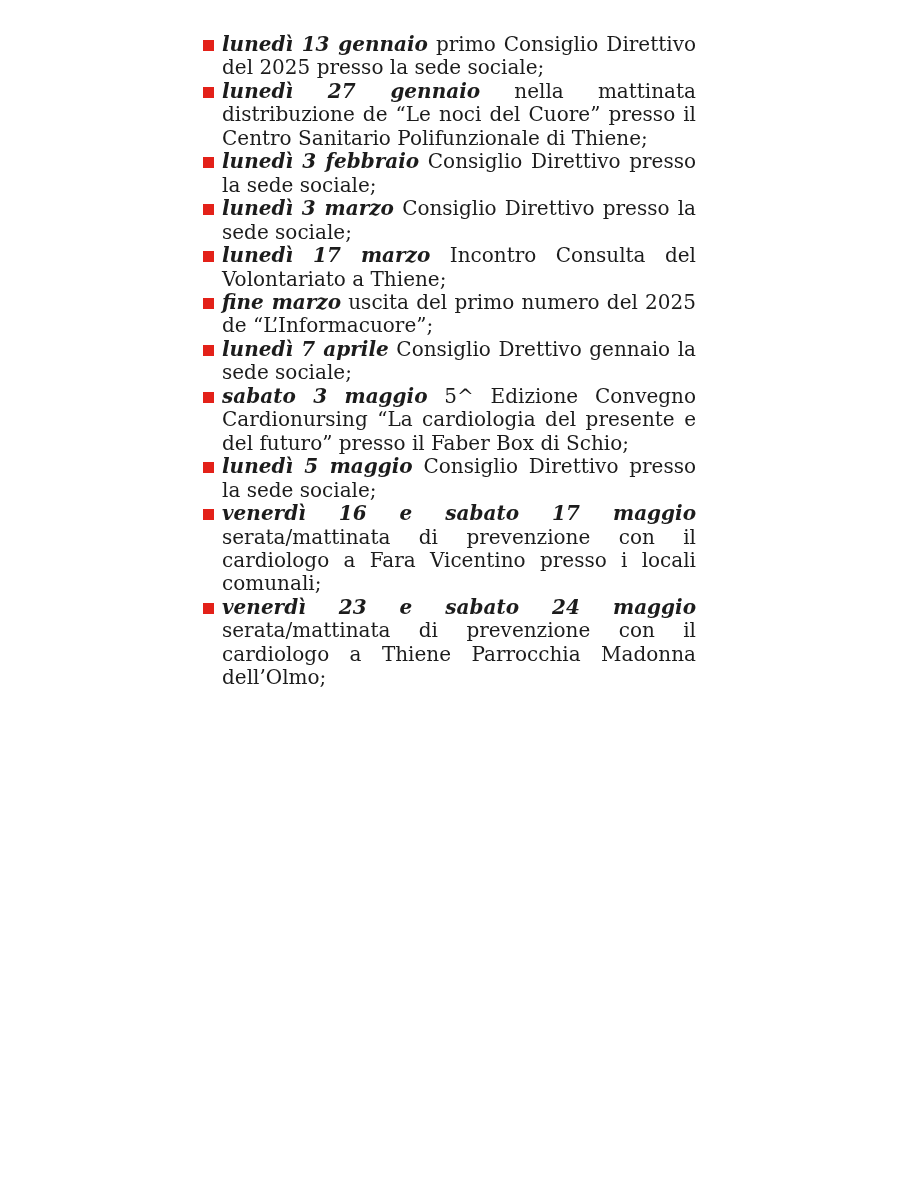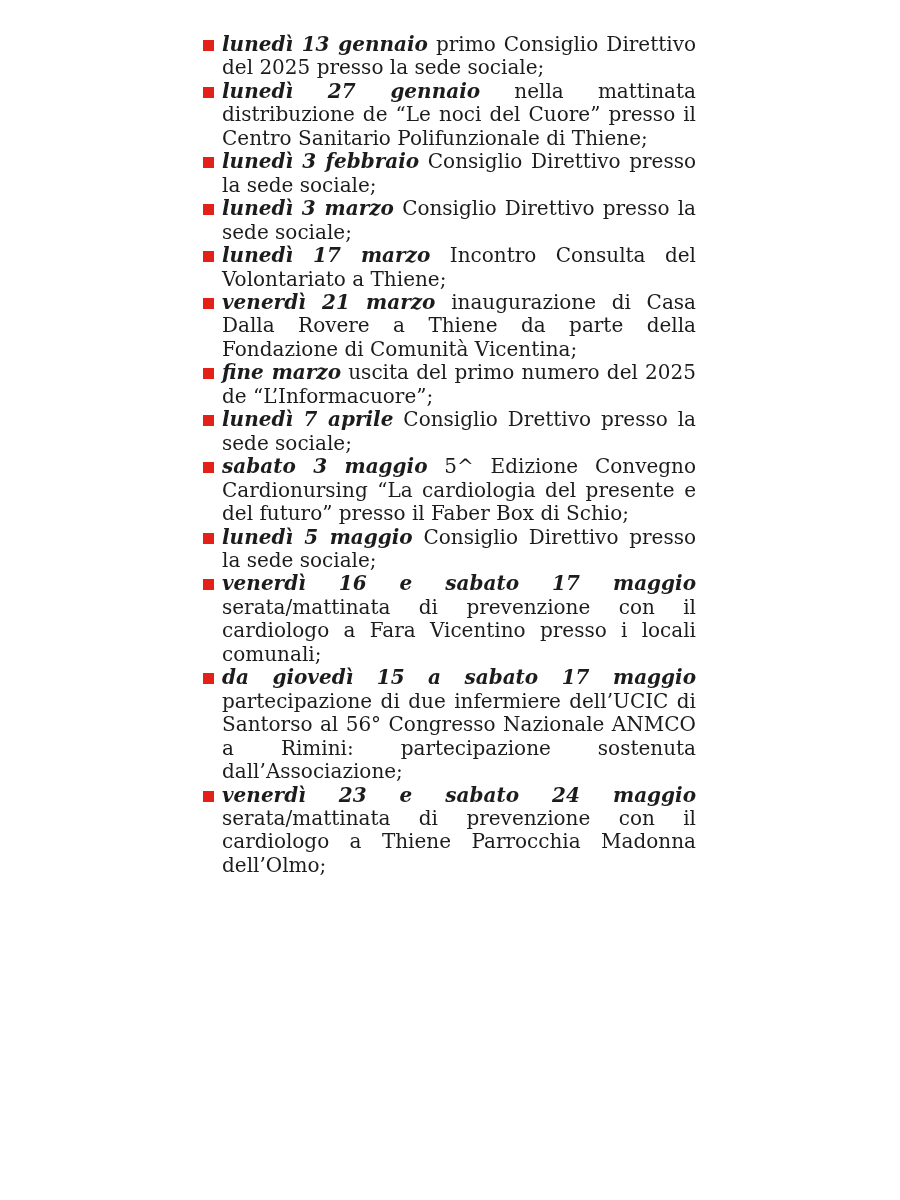--- a/index.html
+++ b/index.html
@@ -60,32 +60,30 @@
 
 
   <li class="event"><span class="bullet"></span><span class="date">lunedì 27 gennaio</span> <span class="desc">nella mattinata distribuzione de “Le noci del Cuore” presso il Centro Sanitario Polifunzionale di Thiene;</span></li>
 
   <li class="event"><span class="bullet"></span><span class="date">lunedì 3 febbraio</span> <span class="desc">Consiglio Direttivo presso la sede sociale;</span></li>
 
   <li class="event"><span class="bullet"></span><span class="date">lunedì 3 marzo</span> <span class="desc">Consiglio Direttivo presso la sede sociale;</span></li>
 
   <li class="event"><span class="bullet"></span><span class="date">lunedì 17 marzo</span> <span class="desc">Incontro Consulta del Volontariato a Thiene;</span></li>
 
-  <li class="event"><span class="bullet"></span><span class="date">venerdì 21 marzo</span> <span class="desc">inaugurazione di Casa Dalla Rovere a Thiene da parte della Fondazione di Comunità Vicentina;</span></li>
 
 
   <li class="event"><span class="bullet"></span><span class="date">fine marzo</span> <span class="desc">uscita del primo numero del 2025 de “L’Informacuore”;</span></li>
 
-  <li class="event"><span class="bullet"></span><span class="date">lunedì 7 aprile</span> <span class="desc">Consiglio Drettivo presso la sede sociale;</span></li>
+  <li class="event"><span class="bullet"></span><span class="date">lunedì 7 aprile</span> <span class="desc">Consiglio Drettivo gennaio la sede sociale;</span></li>
 
 
   <li class="event"><span class="bullet"></span><span class="date">sabato 3 maggio</span> <span class="desc">5^ Edizione Convegno Cardionursing “La cardiologia del presente e del futuro” presso il Faber Box di Schio;</span></li>
 
   <li class="event"><span class="bullet"></span><span class="date">lunedì 5 maggio</span> <span class="desc">Consiglio Direttivo presso la sede sociale;</span></li>
 
   <li class="event"><span class="bullet"></span><span class="date">venerdì 16 e sabato 17 maggio</span> <span class="desc">serata/mattinata di prevenzione con il cardiologo a Fara Vicentino presso i locali comunali;</span></li>
 
-  <li class="event"><span class="bullet"></span><span class="date">da giovedì 15 a sabato 17 maggio</span> <span class="desc">partecipazione di due infermiere dell’UCIC di Santorso al 56° Congresso Nazionale ANMCO a Rimini: partecipazione sostenuta dall’Associazione;</span></li>
 
   <li class="event"><span class="bullet"></span><span class="date">venerdì 23 e sabato 24 maggio</span> <span class="desc">serata/mattinata di prevenzione con il cardiologo a Thiene Parrocchia Madonna dell’Olmo;</span></li>
 
 </ul>
 </div>
 
 </body></html>

